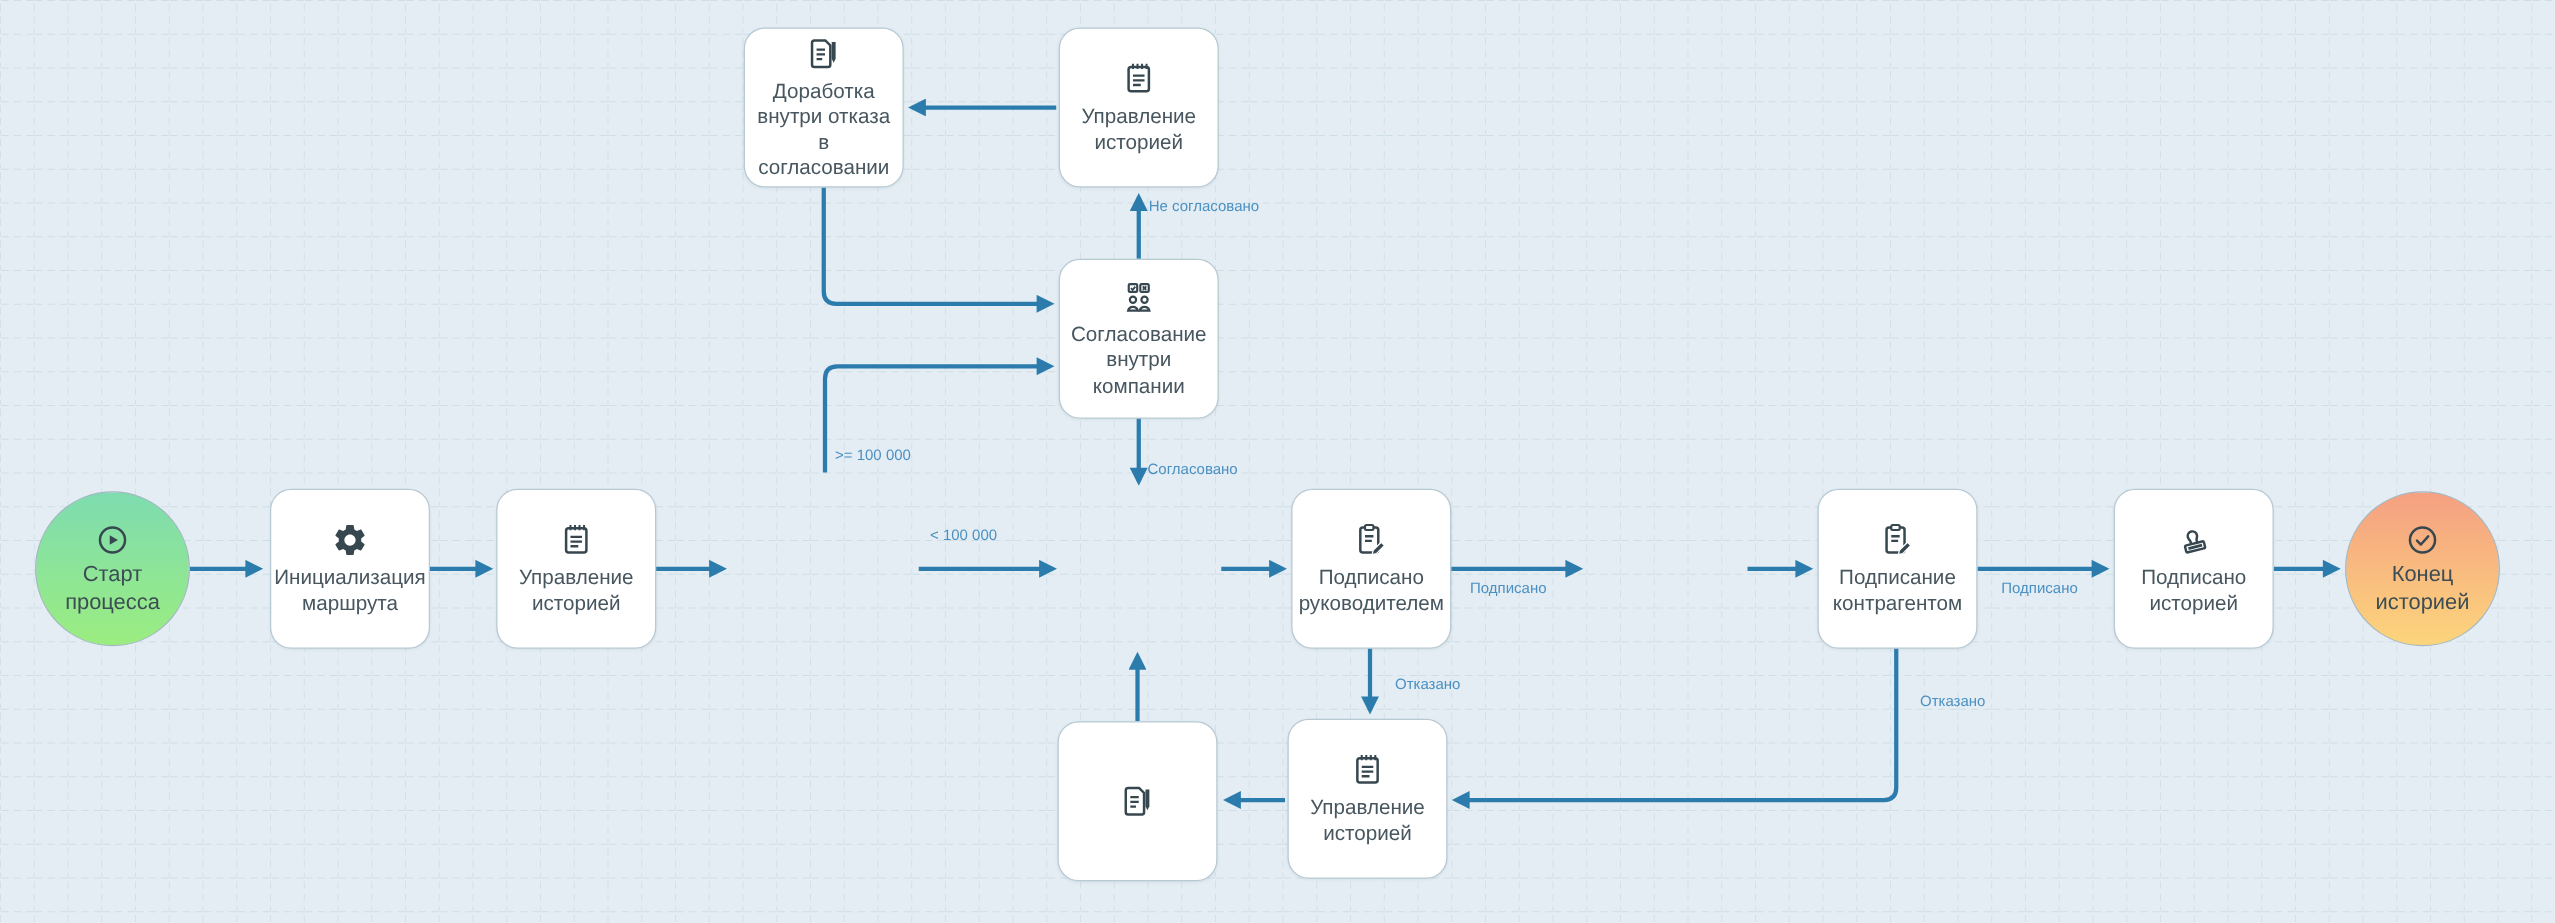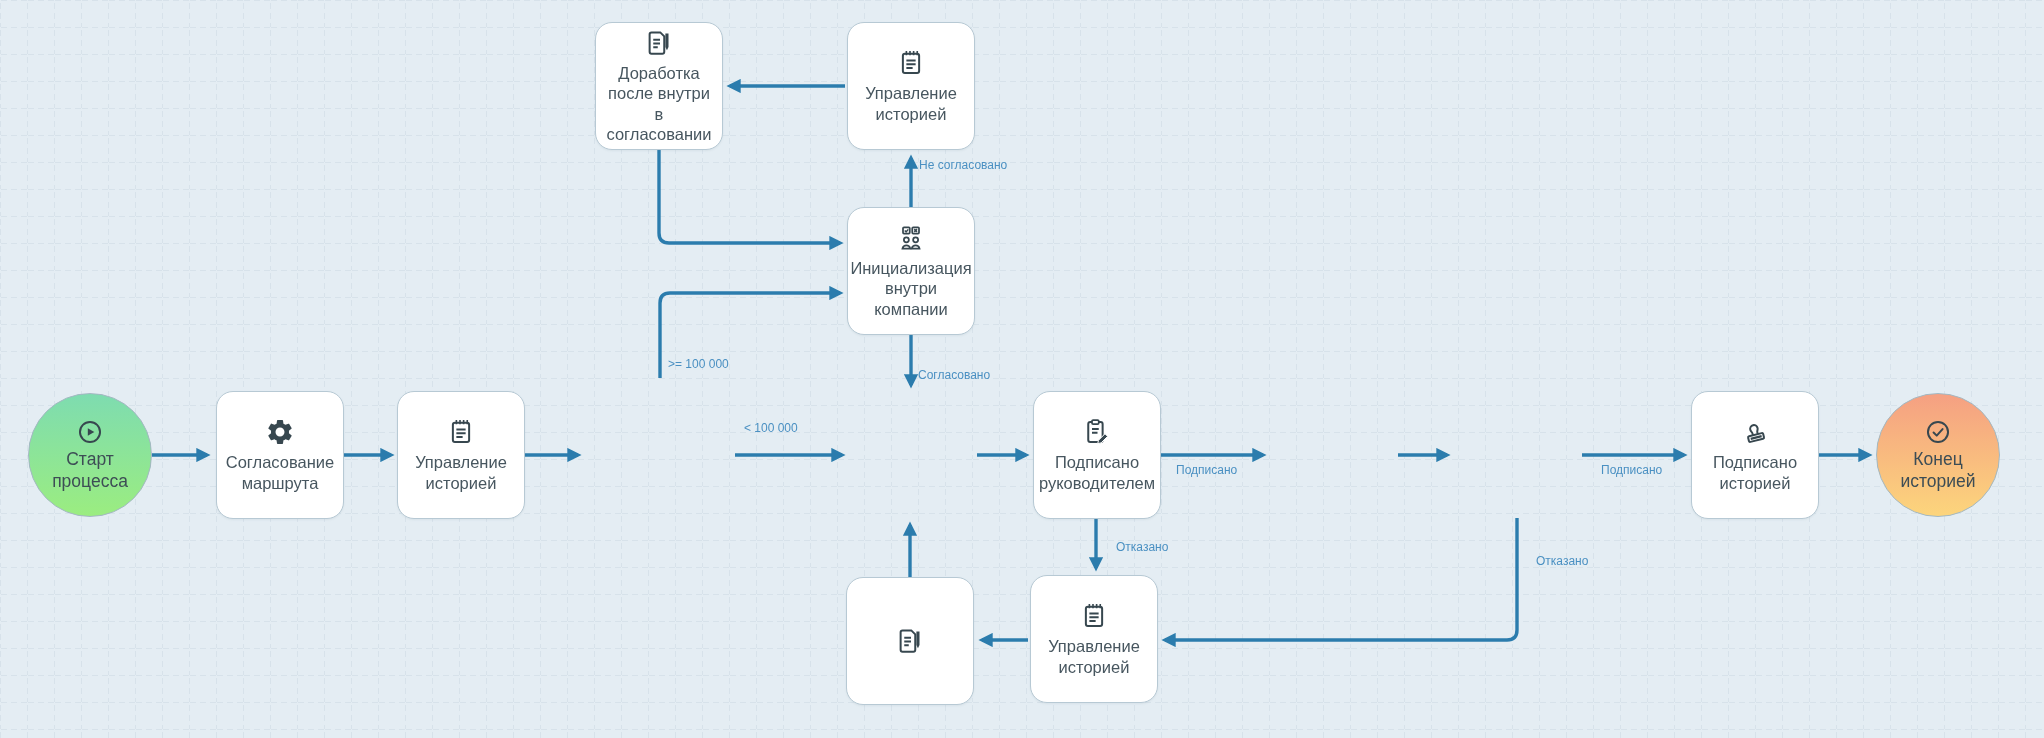--- a/index.html
+++ b/index.html
@@ -160,65 +160,73 @@
       </span>
     <span class="label">Конец историей</span>
   </div>
 
   <div class="node task" style="left:216px;top:391px">
     <span class="icon">
         <svg>
           <use href="#i-gear"></use>
         </svg>
       </span>
-    <span class="label">Согласование маршрута</span>
+    <span class="label">Инициализация маршрута</span>
   </div>
   <div class="node task" style="left:397px;top:391px">
     <span class="icon">
         <svg>
           <use href="#i-notepad"></use>
         </svg>
       </span>
     <span class="label">Управление историей</span>
   </div>
 
 
   <div class="node task" style="left:595px;top:22px">
     <span class="icon">
         <svg>
           <use href="#i-document-edit"></use>
         </svg>
       </span>
-    <span class="label">Доработка после внутри в согласовании</span>
+    <span class="label">Доработка внутри отказа в согласовании</span>
   </div>
   <div class="node task" style="left:847px;top:22px">
     <span class="icon">
         <svg>
           <use href="#i-notepad"></use>
         </svg>
       </span>
     <span class="label">Управление историей</span>
   </div>
   <div class="node task" style="left:847px;top:207px">
     <span class="icon">
         <svg>
           <use href="#i-people-vote"></use>
         </svg>
       </span>
-    <span class="label">Инициализация внутри компании</span>
+    <span class="label">Согласование внутри компании</span>
   </div>
 
   <div class="node task" style="left:1033px;top:391px">
     <span class="icon">
         <svg>
           <use href="#i-clipboard-signature"></use>
         </svg>
       </span>
     <span class="label">Подписано руководителем</span>
   </div>
+  <div class="node task" style="left:1454px;top:391px">
+    <span class="icon">
+        <svg>
+          <use href="#i-clipboard-signature"></use>
+        </svg>
+      </span>
+    <span class="label">Подписание контрагентом</span>
+  </div>
   <div class="node task" style="left:1691px;top:391px">
     <span class="icon">
         <svg>
           <use href="#i-stamp"></use>
         </svg>
       </span>
     <span class="label">Подписано историей</span>
   </div>
 
   <div class="node task" style="left:846px;top:577px">

